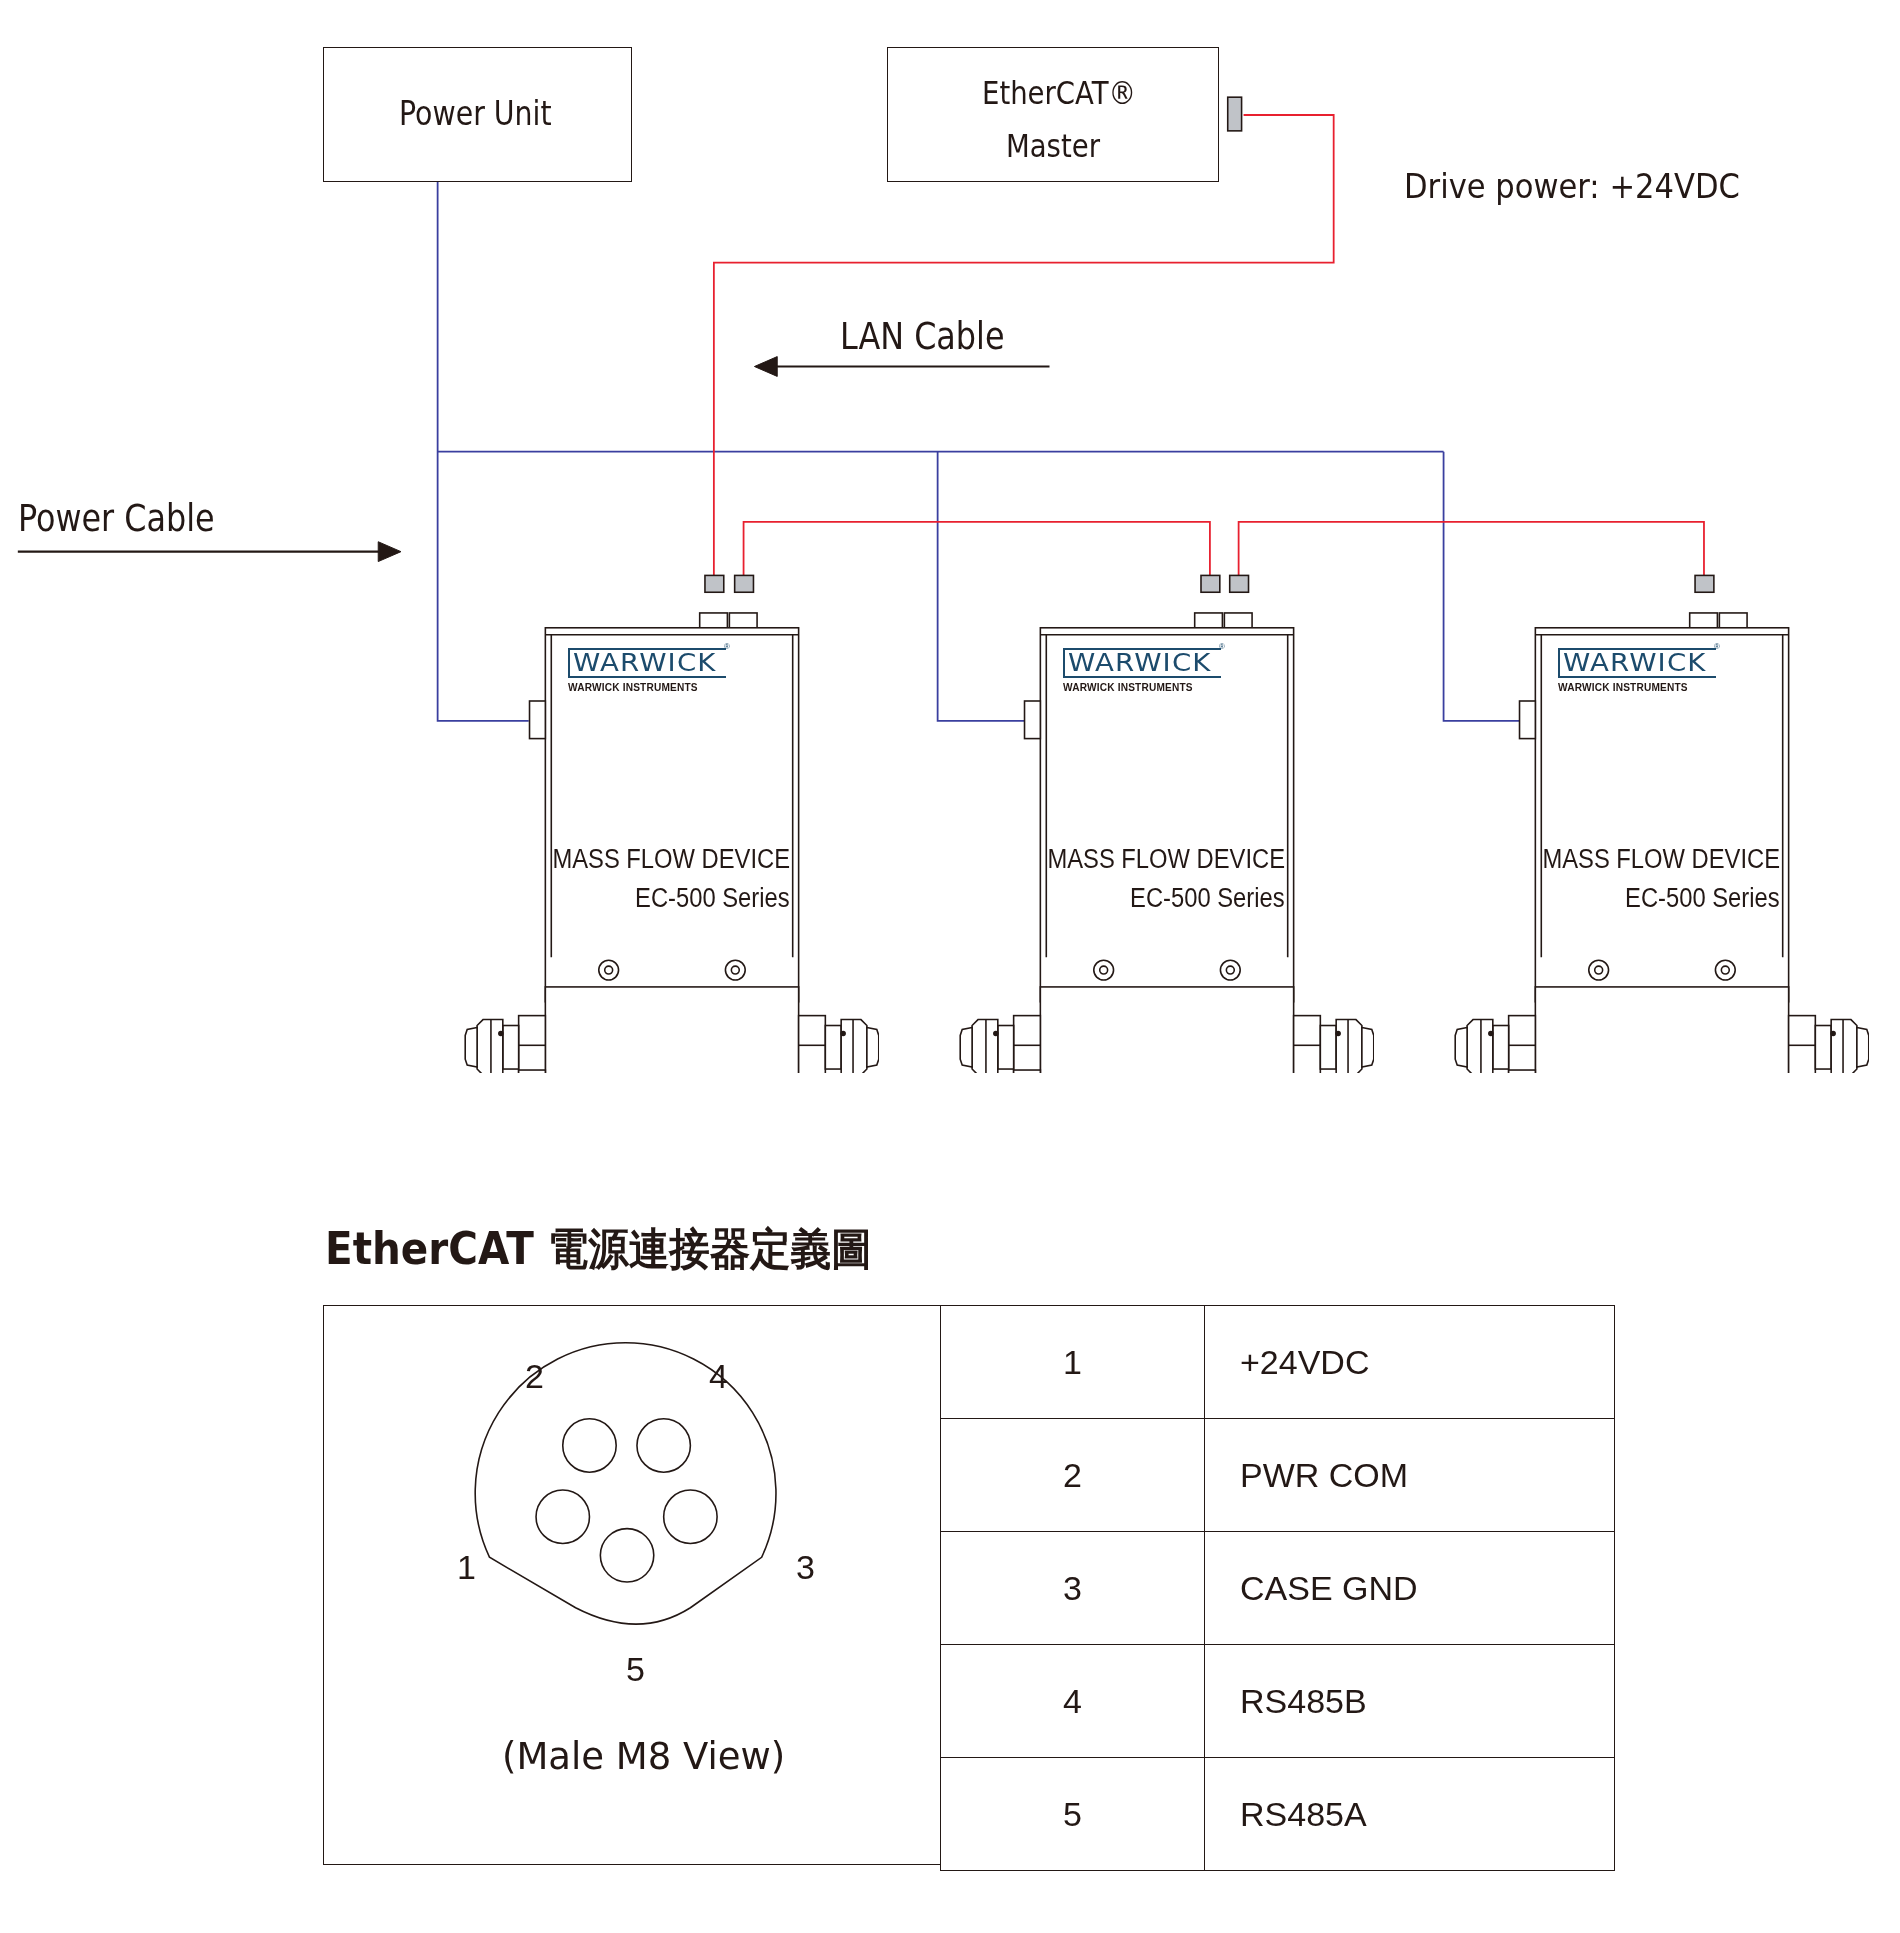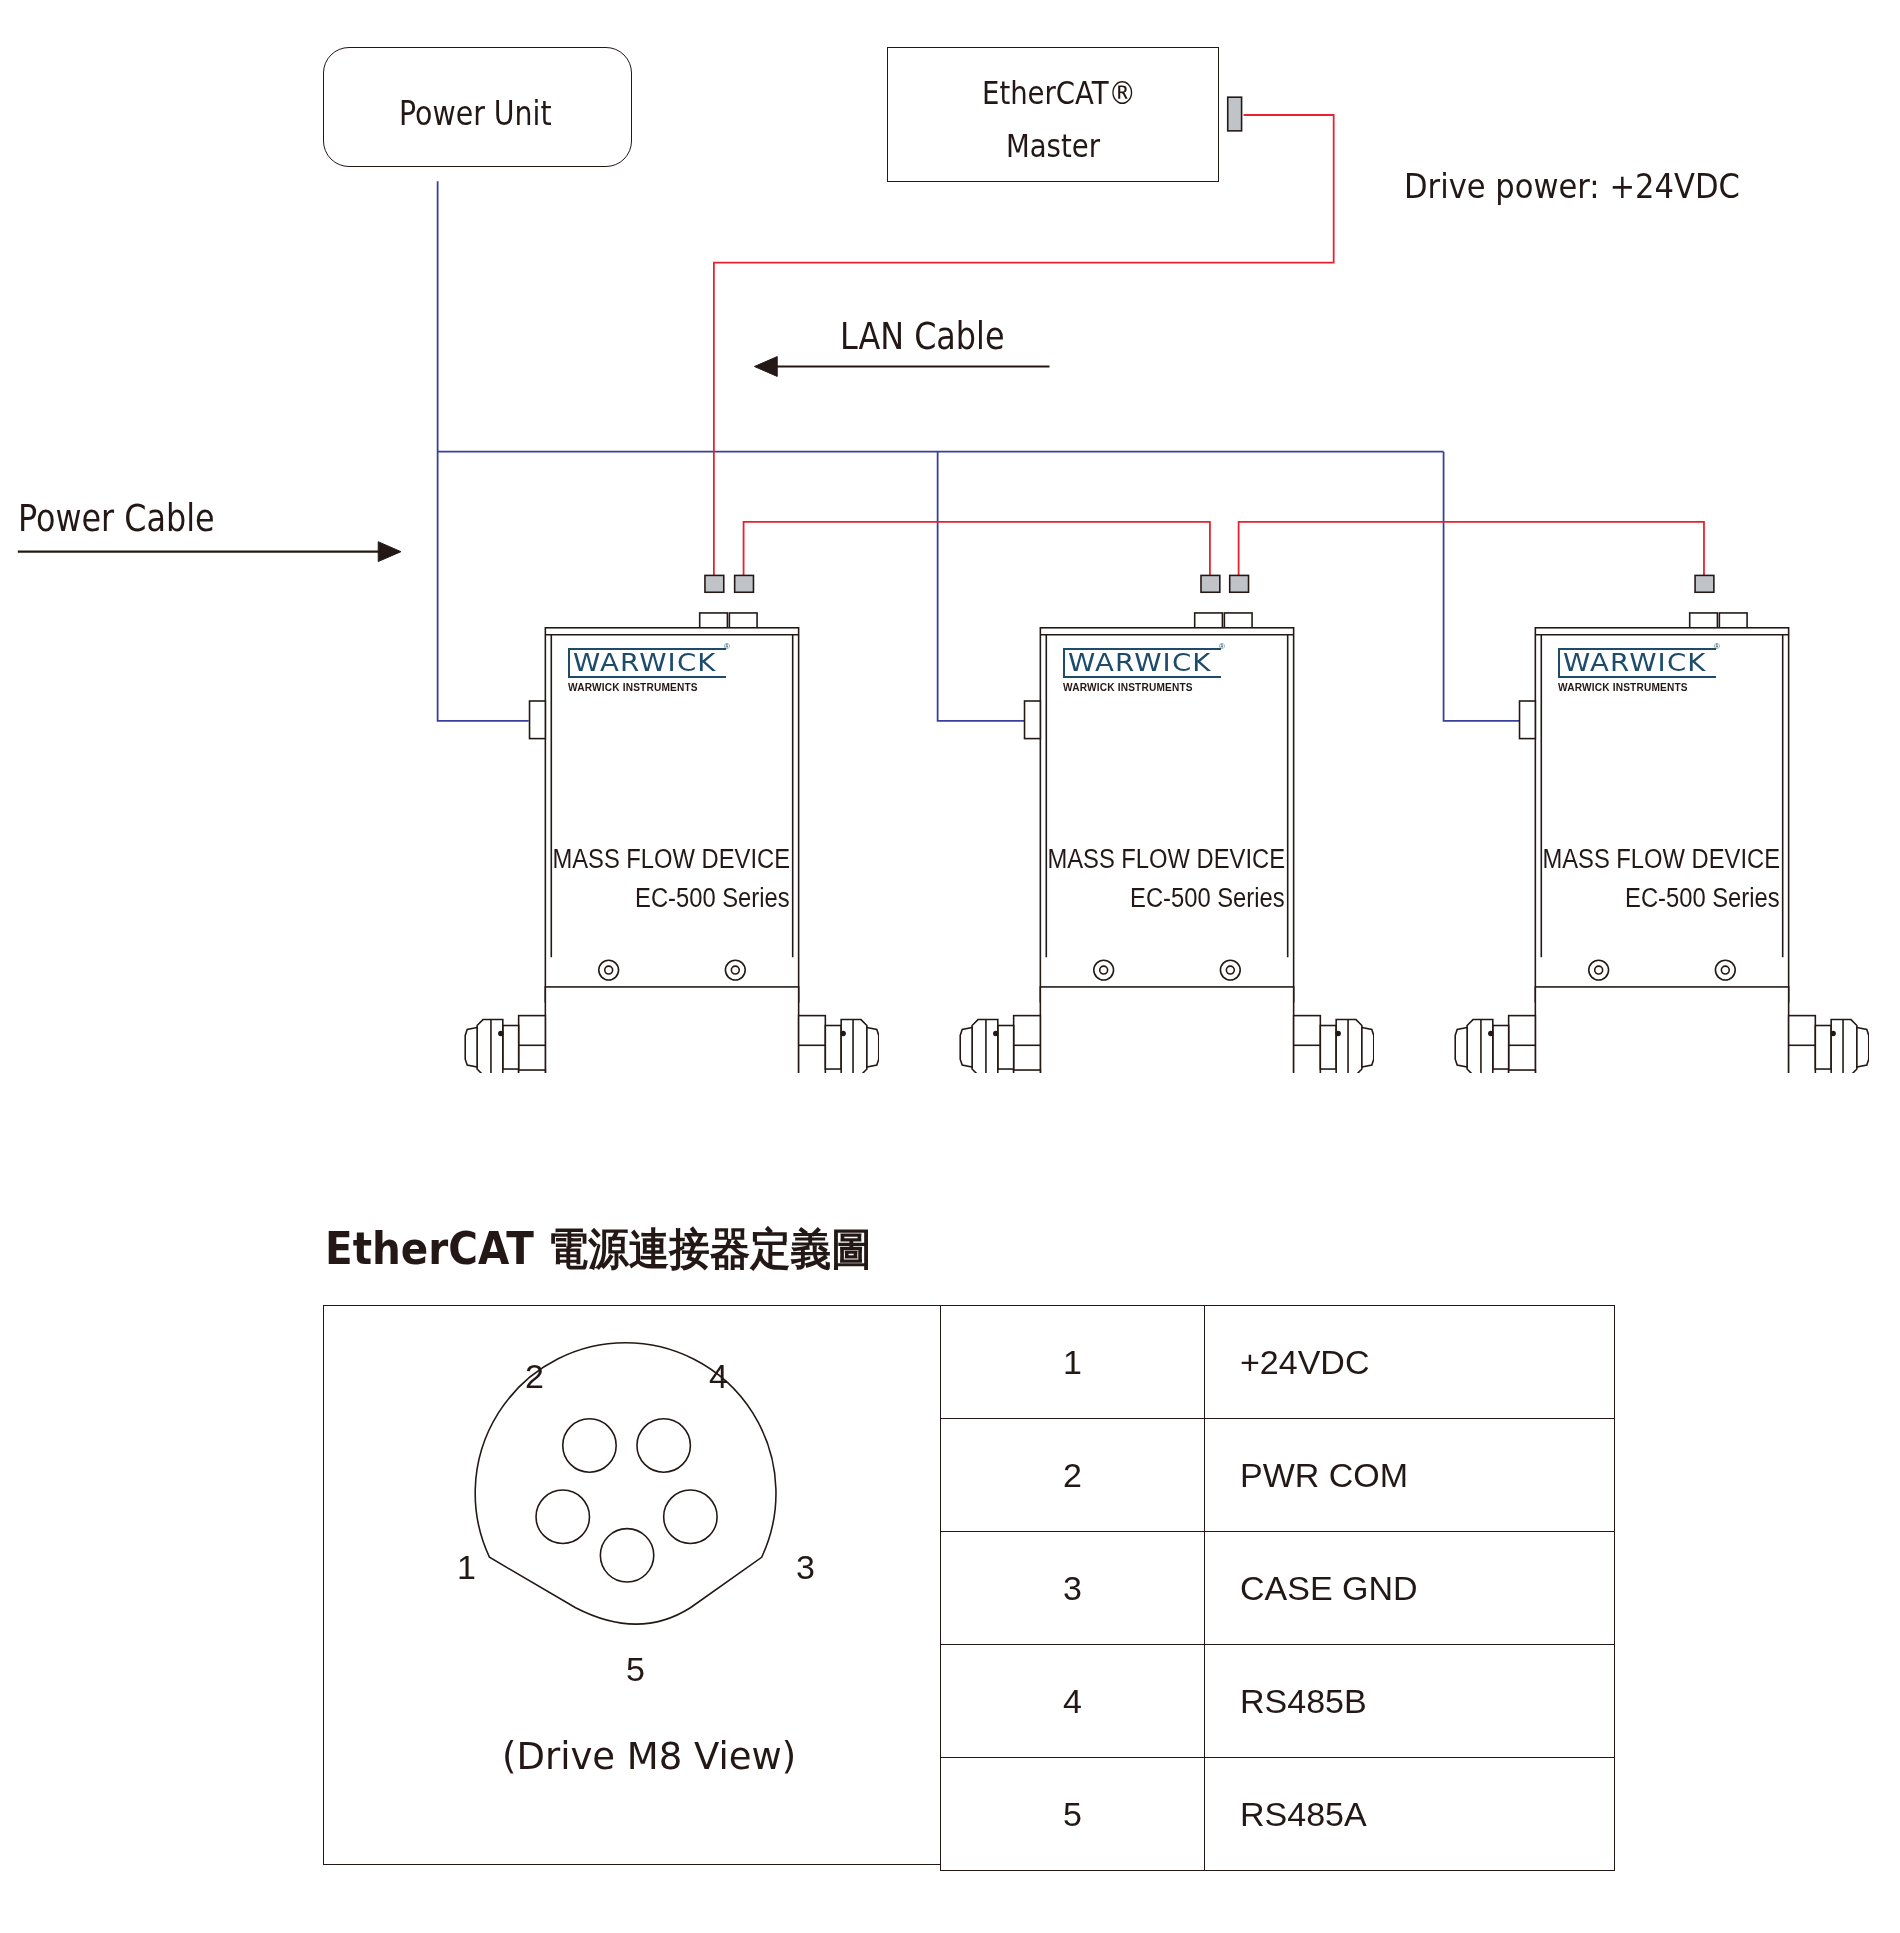--- a/index.html
+++ b/index.html
@@ -55,21 +55,21 @@
   <g stroke="#231815" fill="#231815">
     <line x1="1060" y1="370" x2="780" y2="370" stroke-width="2.2"></line>
     <polygon points="762,370 785,360 785,380"></polygon>
   </g>
   <g stroke="#231815" fill="#231815">
     <line x1="18" y1="557" x2="385" y2="557" stroke-width="2.2"></line>
     <polygon points="405,557 382,547 382,567"></polygon>
   </g>
 </svg>
 
-<div class="box" style="left:323px;top:47px;width:309px;height:120px;border-radius:26px;">
+<div class="box" style="left:323px;top:47px;width:309px;height:135px;">
   <div class="lbl narrow" style="left:75px;top:46px;font-size:33px;">Power Unit</div>
 </div>
 
 <div class="box" style="left:887px;top:47px;width:332px;height:135px;">
   <div class="lbl narrow" style="left:94px;top:26px;font-size:32px;">EtherCAT®</div>
   <div class="lbl narrow" style="left:118px;top:79px;font-size:32px;">Master</div>
 </div>
 
 <div class="lbl" style="left:1404px;top:166px;font-size:34px;transform:scaleX(0.9);transform-origin:left top;">Drive power:  +24VDC</div>
 
@@ -224,21 +224,21 @@
       <circle cx="241" cy="213" r="27"></circle>
       <circle cx="370" cy="213" r="27"></circle>
       <circle cx="306" cy="252" r="27"></circle>
     </g>
   </svg>
   <div class="pin-label" style="left:201px;top:51px;">2</div>
   <div class="pin-label" style="left:385px;top:51px;">4</div>
   <div class="pin-label" style="left:133px;top:242px;">1</div>
   <div class="pin-label" style="left:472px;top:242px;">3</div>
   <div class="pin-label" style="left:302px;top:344px;">5</div>
-  <div class="lbl" style="left:178px;top:429px;font-size:37px;">(Drive M8 View)</div>
+  <div class="lbl" style="left:178px;top:429px;font-size:37px;">(Male M8 View)</div>
 </div>
 
 <table class="pins">
   <tbody>
       <tr>
     <td class="num">1</td>
     <td class="sig">+24VDC</td>
   </tr>
   <tr>
     <td class="num">2</td>

